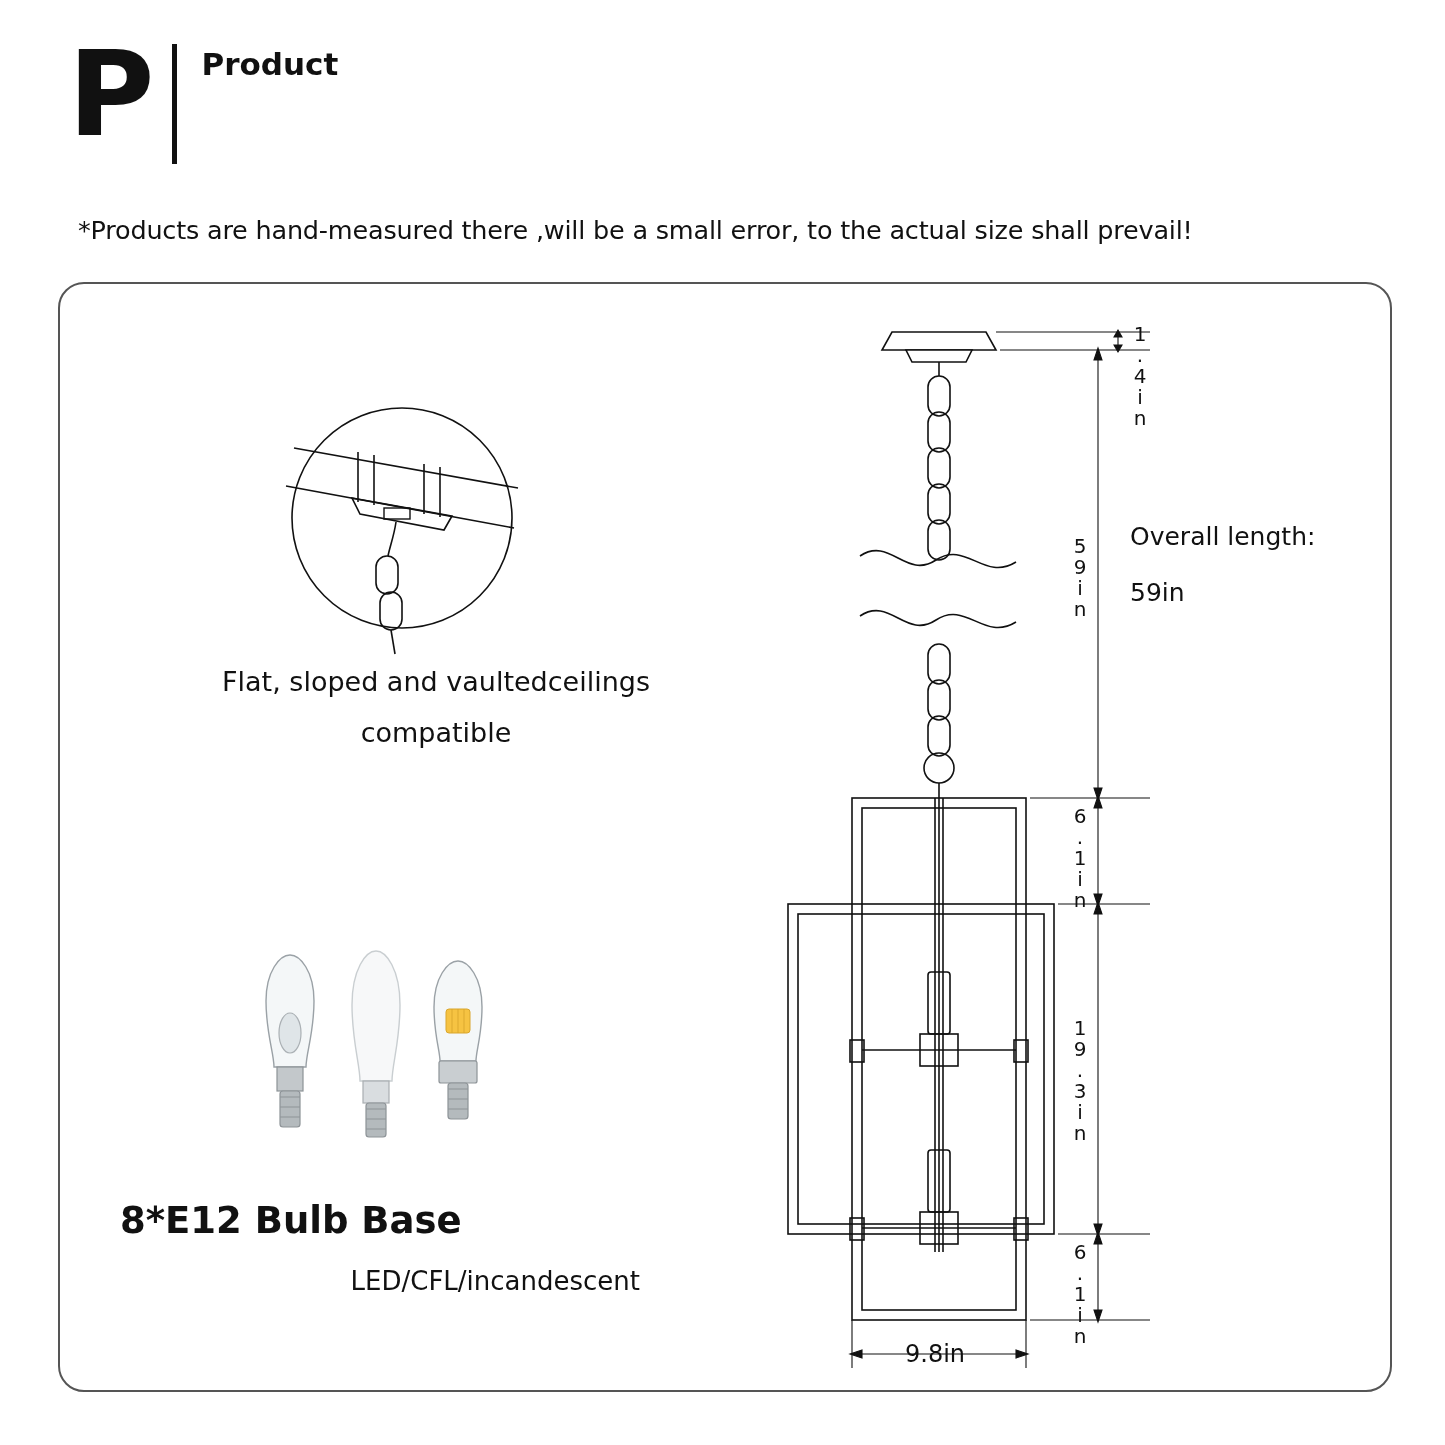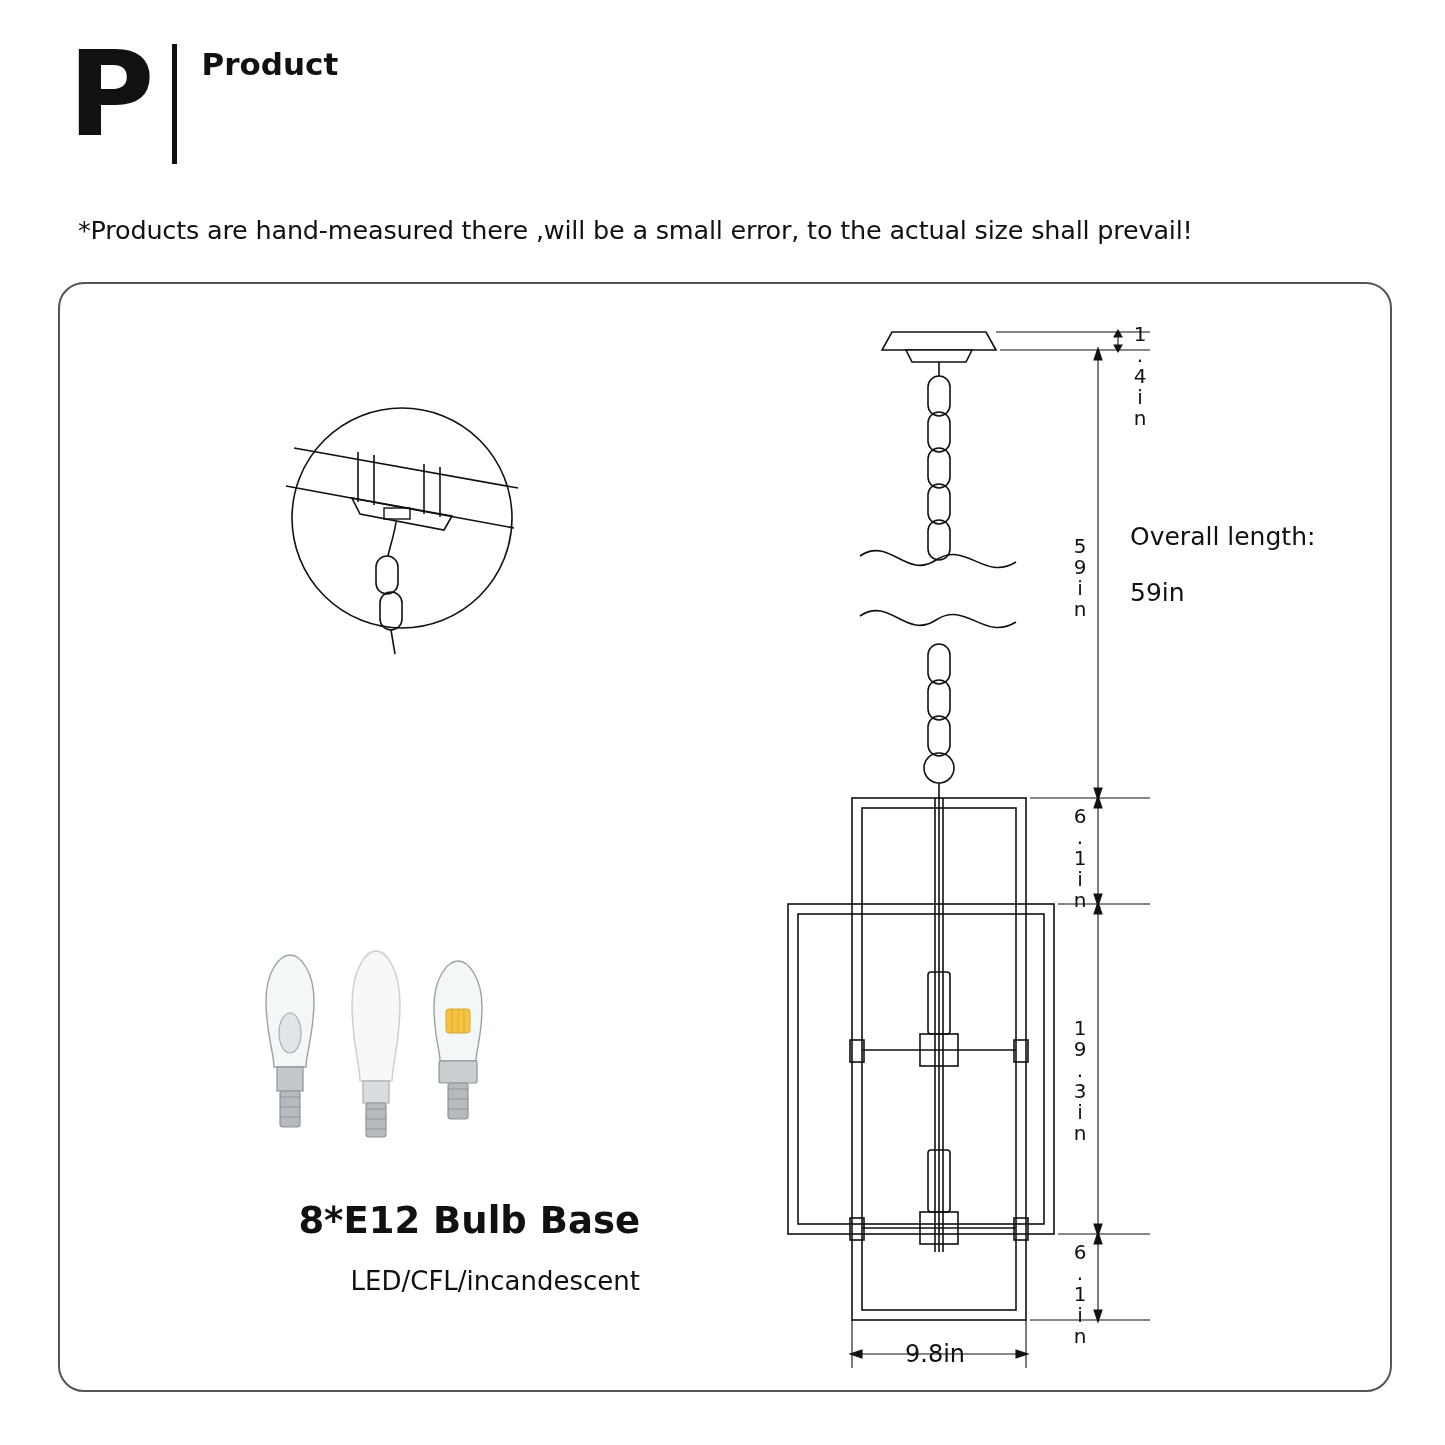--- a/index.html
+++ b/index.html
@@ -96,21 +96,21 @@
     left: 168px;
     top: 665px;
     width: 290px;
     height: 225px;
   }
   .bulb-title {
     position: absolute;
     left: 60px;
     top: 915px;
     width: 520px;
-    text-align: right;
+    text-align: left;
     font-size: 37px;
     font-weight: bold;
   }
   .bulb-sub {
     position: absolute;
     left: 60px;
     top: 982px;
     width: 520px;
     text-align: right;
     font-size: 26px;
@@ -186,20 +186,24 @@
         <rect class="ln" x="128" y="102" width="26" height="11" stroke-width="1.4" fill="#333333"></rect>
 
         <path class="ln" d="M140 116 C138 130 134 140 132 150" stroke-width="1.6"></path>
 
         <rect class="ln" x="120" y="150" width="22" height="38" rx="11" stroke-width="1.6"></rect>
         <rect class="ln" x="124" y="186" width="22" height="38" rx="11" stroke-width="1.6"></rect>
         <line class="ln" x1="135" y1="224" x2="139" y2="248" stroke-width="1.6"></line>
       </svg>
     </div>
 
+    <div class="ceiling-caption">
+      <div>Flat, sloped and vaultedceilings</div>
+      <div>compatible</div>
+    </div>
 
     <div class="bulbs">
       <svg width="290" height="225" viewBox="0 0 290 225">
 
         <g>
           <path d="M38 52 C38 22 52 6 62 6 C72 6 86 22 86 52 C86 84 78 104 78 118 L46 118 C46 104 38 84 38 52 Z" fill="#f4f7f8" stroke="#9aa1a6" stroke-width="1.4"></path>
           <ellipse cx="62" cy="84" rx="11" ry="20" fill="#dfe5e8" stroke="#aab0b4" stroke-width="1.2"></ellipse>
           <rect x="49" y="118" width="26" height="24" fill="#c3c8cb" stroke="#8d9397" stroke-width="1.2"></rect>
           <rect x="52" y="142" width="20" height="36" rx="3" fill="#b4babd" stroke="#8d9397" stroke-width="1.2"></rect>
           <path d="M52 148 h20 M52 158 h20 M52 168 h20" stroke="#8d9397" stroke-width="1.1" fill="none"></path>

